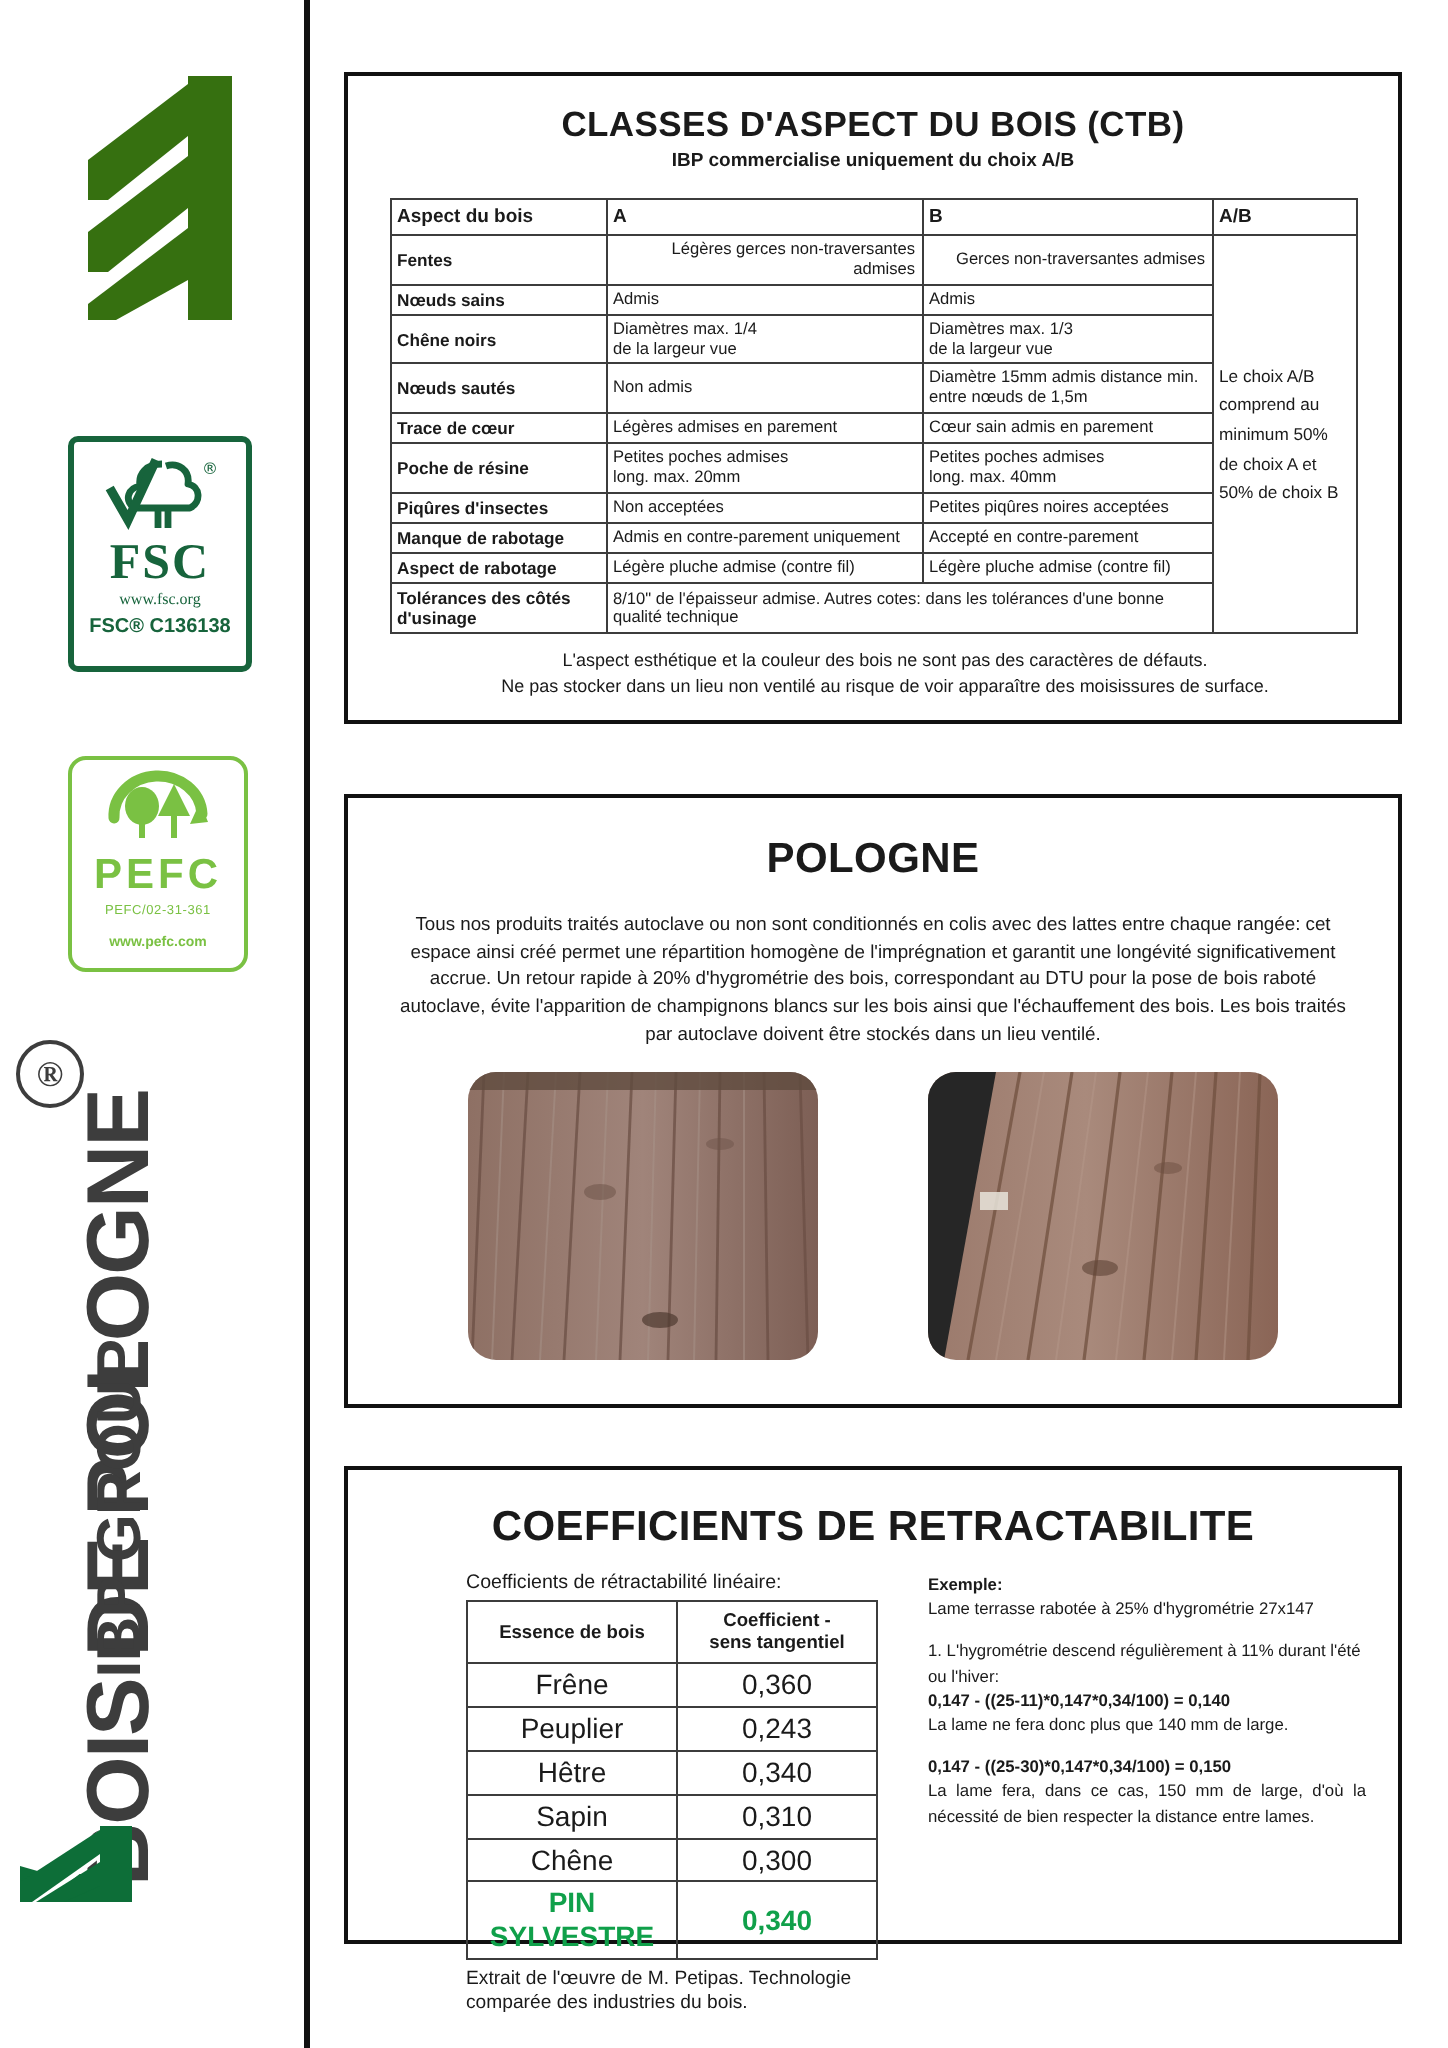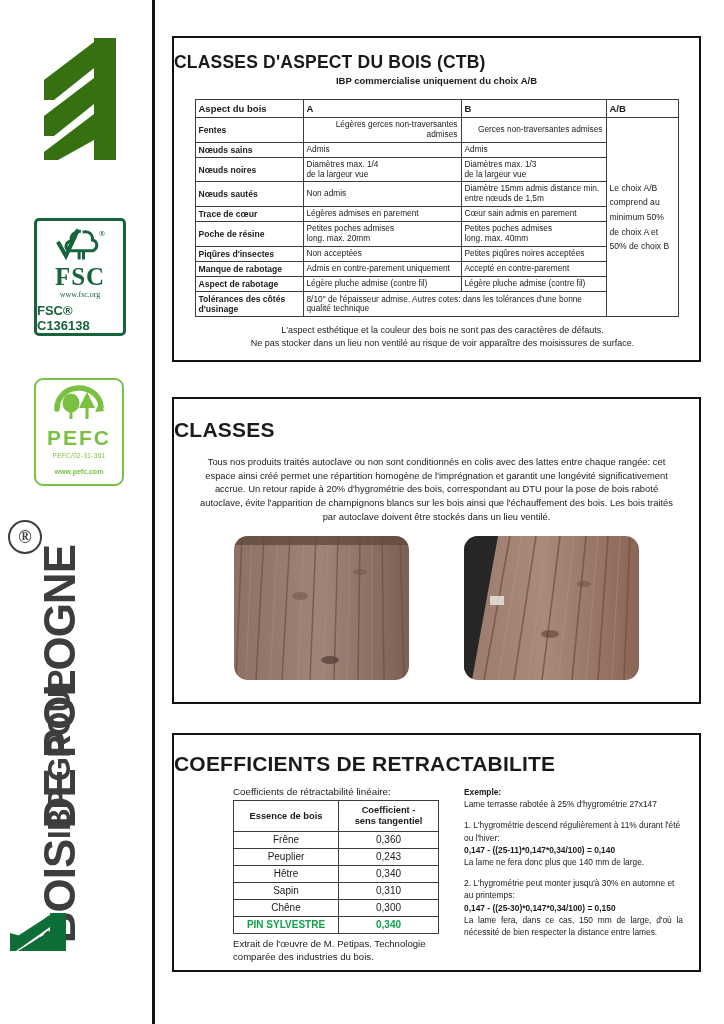--- a/index.html
+++ b/index.html
@@ -11,21 +11,21 @@
   #side-divider{position:absolute;left:152px;top:0;width:3px;height:1024px;background:#111;}
 
   #tree-logo{position:absolute;left:44px;top:38px;width:72px;height:122px;}
   #fsc-logo{position:absolute;left:34px;top:218px;width:86px;height:112px;
             border:3px solid #17643c;border-radius:5px;background:#fff;
             display:flex;flex-direction:column;align-items:center;justify-content:flex-start;}
   .fsc-tree{margin-top:5px;}
   .fsc-word{font-family:"Liberation Serif",serif;font-weight:bold;font-size:25px;
             color:#17643c;letter-spacing:1px;line-height:1;margin-top:1px;}
   .fsc-url{font-family:"Liberation Serif",serif;font-size:8px;color:#17643c;margin-top:1px;}
-  .fsc-code{font-family:"Liberation Sans",sans-serif;font-size:13px;font-weight:bold;
+  .fsc-code{font-family:"Liberation Sans",sans-serif;font-size:10px;font-weight:bold;
             color:#17643c;margin-top:4px;}
 
   #pefc-logo{position:absolute;left:34px;top:378px;width:86px;height:104px;
              border:2.5px solid #7ac143;border-radius:9px;background:#fff;
              display:flex;flex-direction:column;align-items:center;}
   .pefc-word{font-family:"Liberation Sans",sans-serif;font-weight:bold;font-size:21px;
              color:#7ac143;letter-spacing:2px;line-height:1;margin-top:0px;text-align:center;}
   .pefc-code{font-size:6.5px;color:#7ac143;margin-top:4px;letter-spacing:.3px;}
   .pefc-url{font-size:7px;color:#7ac143;font-weight:bold;margin-top:9px;}
 
@@ -46,21 +46,21 @@
             white-space:nowrap;text-align:right;
             font-family:"Liberation Sans Narrow","Liberation Sans",sans-serif;}
   #vert-tree{position:absolute;left:10px;top:905px;width:56px;height:46px;}
 
   
   .panel{position:absolute;border:2.5px solid #111;background:#fff;}
   #panel-ctb{left:172px;top:36px;width:525px;height:322px;}
   #panel-lattage{left:172px;top:397px;width:525px;height:303px;}
   #panel-coef{left:172px;top:733px;width:525px;height:235px;}
 
-  .panel-title{text-align:left;font-weight:bold;font-size:17.5px;letter-spacing:.2px;}
+  .panel-title{text-align:center;font-weight:bold;font-size:17.5px;letter-spacing:.2px;}
   .panel-sub{text-align:center;font-weight:bold;font-size:9.5px;margin-top:2px;}
 
   
   #ctb-table{border-collapse:collapse;width:483px;margin:13px auto 0 auto;
              table-layout:fixed;}
   #ctb-table td,#ctb-table th{border:1px solid #3c3c3c;padding:2px 3px;
              font-size:8.3px;text-align:left;vertical-align:middle;line-height:1.18;}
   #ctb-table th{font-weight:bold;font-size:9.5px;padding:3px;}
   #ctb-table td.lbl{font-weight:bold;font-size:8.6px;}
   #ctb-table td.ab{font-size:8.6px;line-height:1.7;}
@@ -74,21 +74,21 @@
   #lattage-imgs{display:flex;justify-content:center;gap:55px;margin-top:13px;}
   .wood-photo{width:175px;height:144px;border-radius:14px;overflow:hidden;}
 
   
   #coef-title{margin-top:17px;font-size:21px;}
   #coef-body{display:flex;margin:10px 16px 0 22px;gap:16px;}
   #coef-left{width:235px;padding-left:37px;}
   #coef-caption{font-size:9.8px;margin-bottom:3px;}
   #coef-table{border-collapse:collapse;width:205px;table-layout:fixed;}
   #coef-table td,#coef-table th{border:1px solid #3c3c3c;text-align:center;
-        font-size:10px;padding:2px 2px;line-height:1.2;}
+        font-size:14px;padding:2px 2px;line-height:1.2;}
   #coef-table th{font-weight:bold;font-size:9.3px;padding:4px 2px;}
   #coef-table tr.hl td{color:#10a04a;font-weight:bold;}
   #coef-source{font-size:9.6px;line-height:1.3;margin-top:4px;width:215px;}
   #coef-right{width:255px;font-size:8.4px;line-height:1.45;}
   #coef-right .b{font-weight:bold;}
   #coef-right p{margin:0;}
   #coef-right .gap{height:9px;}
   .just{text-align:justify;}
 </style>
 </head>
@@ -186,21 +186,21 @@
           <td class="left-al">Légères gerces non-traversantes admises</td>
           <td class="left-al">Gerces non-traversantes admises</td>
           <td class="ab" rowspan="10">Le choix A/B comprend au minimum 50% de choix A et 50% de choix B</td>
         </tr>
         <tr>
           <td class="lbl">Nœuds sains</td>
           <td>Admis</td>
           <td>Admis</td>
         </tr>
         <tr>
-          <td class="lbl">Nœuds noires</td>
+          <td class="lbl">Chêne noirs</td>
           <td>Diamètres max. 1/4<br>de la largeur vue</td>
           <td>Diamètres max. 1/3<br>de la largeur vue</td>
         </tr>
         <tr>
           <td class="lbl">Nœuds sautés</td>
           <td>Non admis</td>
           <td>Diamètre 15mm admis distance min. entre nœuds de 1,5m</td>
         </tr>
         <tr>
           <td class="lbl">Trace de cœur</td>
@@ -234,21 +234,21 @@
       </tbody>
   </table>
 
   <div class="ctb-foot">
     <div>L'aspect esthétique et la couleur des bois ne sont pas des caractères de défauts.</div>
     <div>Ne pas stocker dans un lieu non ventilé au risque de voir apparaître des moisissures de surface.</div>
   </div>
 </div>
 
 <div class="panel" id="panel-lattage">
-  <div class="panel-title" id="lattage-title">CLASSES</div>
+  <div class="panel-title" id="lattage-title">POLOGNE</div>
   <div id="lattage-text">Tous nos produits traités autoclave ou non sont conditionnés en colis avec des lattes entre chaque rangée: cet espace ainsi créé permet une répartition homogène de l'imprégnation et garantit une longévité significativement accrue. Un retour rapide à 20% d'hygrométrie des bois, correspondant au DTU pour la pose de bois raboté autoclave, évite l'apparition de champignons blancs sur les bois ainsi que l'échauffement des bois. Les bois traités par autoclave doivent être stockés dans un lieu ventilé.</div>
   <div id="lattage-imgs">
     <div class="wood-photo">
       <svg width="175" height="144" viewBox="0 0 175 144" preserveAspectRatio="none">
         <defs>
           <linearGradient id="wl" x1="0" y1="0" x2="1" y2="0">
             <stop offset="0%" stop-color="#8e7064"></stop>
               <stop offset="50%" stop-color="#a0847a"></stop>
             <stop offset="100%" stop-color="#7d5f55"></stop>
           </linearGradient>
@@ -363,18 +363,17 @@
     </div>
 
     <div id="coef-right">
       <p class="b">Exemple:</p>
       <p>Lame terrasse rabotée à 25% d'hygrométrie  27x147</p>
       <div class="gap"></div>
       <p>1. L'hygrométrie descend régulièrement à 11% durant l'été ou l'hiver:</p>
       <p class="b">0,147 - ((25-11)*0,147*0,34/100) = 0,140</p>
       <p>La lame ne fera donc plus que 140 mm de large.</p>
       <div class="gap"></div>
-      <p>2. L'hygrométrie peut monter jusqu'à 30% en automne et au printemps:</p>
       <p class="b">0,147 - ((25-30)*0,147*0,34/100) = 0,150</p>
       <p class="just">La lame fera, dans ce cas, 150 mm de large, d'où la nécessité de bien respecter la distance entre lames.</p>
     </div>
   </div>
 </div>
 
 </body></html>

